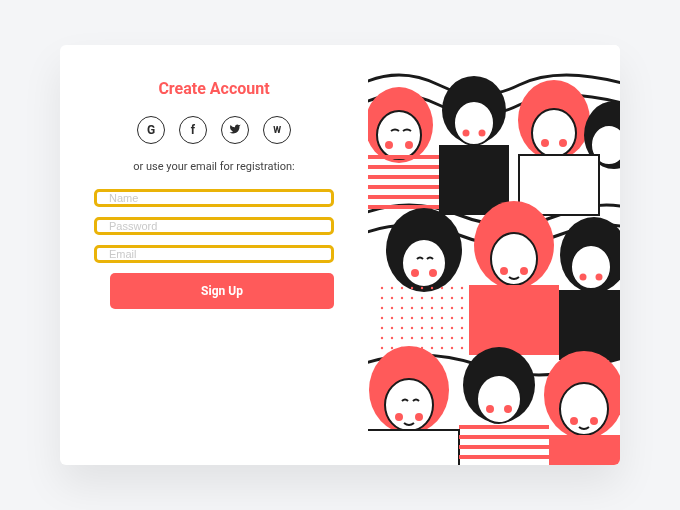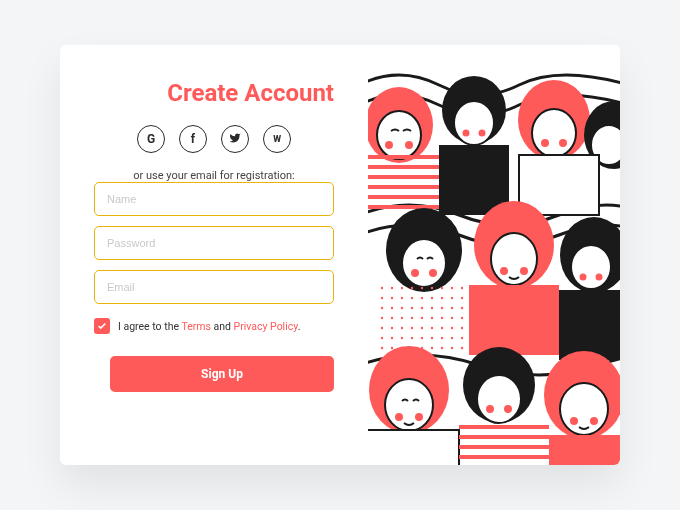--- a/index.html
+++ b/index.html
@@ -17,23 +17,23 @@
     display: flex;
     overflow: hidden;
   }
   .form-pane {
     width: 55%;
     padding: 34px 34px 28px 34px;
     display: flex; flex-direction: column;
   }
   .title {
     color: #ff5a5a;
-    font-size: 24px;
+    font-size: 16px;
     font-weight: 700;
-    text-align: right;
+    text-align: center;
     margin-bottom: 18px;
   }
   .socials {
     display: flex; gap: 14px;
     justify-content: center;
     margin-bottom: 16px;
   }
   .social-btn {
     width: 28px; height: 28px;
     border: 1.5px solid #2b2b2b;
@@ -41,26 +41,26 @@
     display: flex; align-items: center; justify-content: center;
     font-size: 12px; font-weight: 700;
     color: #2b2b2b;
     cursor: pointer;
     background: #fff;
   }
   .sub {
     text-align: center;
     font-size: 11px;
     color: #444;
-    margin-bottom: 0;
+    margin-bottom: 16px;
   }
   .field {
     width: 100%;
-    height: 34px;
-    border: 1px solid #eab308;
+    height: 18px;
+    border: 3px solid #eab308;
     border-radius: 5px;
     padding: 0 12px;
     font-size: 11px;
     color: #333;
     margin-bottom: 10px;
     outline: none;
   }
   .field::placeholder { color: #c9c9c9; }
   .agree-row {
     display: flex; align-items: center; gap: 8px;
@@ -129,30 +129,20 @@
         <span style="font-size:9px;font-weight:800;letter-spacing:-0.5px">W</span>
       </div>
     </div>
 
     <div class="sub">or use your email for registration:</div>
 
     <input class="field" type="text" placeholder="Name" style="">
     <input class="field" type="password" placeholder="Password" style="">
     <input class="field" type="email" placeholder="Email" style="">
 
-    <div class="agree-row">
-      <div class="chk">
-        <svg viewBox="0 0 24 24">
-            <path fill="none" stroke="#fff" stroke-width="4" d="M4 12l5 5L20 6"></path>
-          </svg>
-      </div>
-      <span>
-        <span>I agree to the </span><span class="link">Terms</span><span> and </span><span class="link">Privacy Policy</span><span>.</span>
-      </span>
-    </div>
 
     <div class="btn-row">
       <div class="btn btn-primary">Sign Up</div>
     </div>
 
   </div>
 
   <div class="art-pane">
     <svg viewBox="0 0 250 420">
       <defs>

